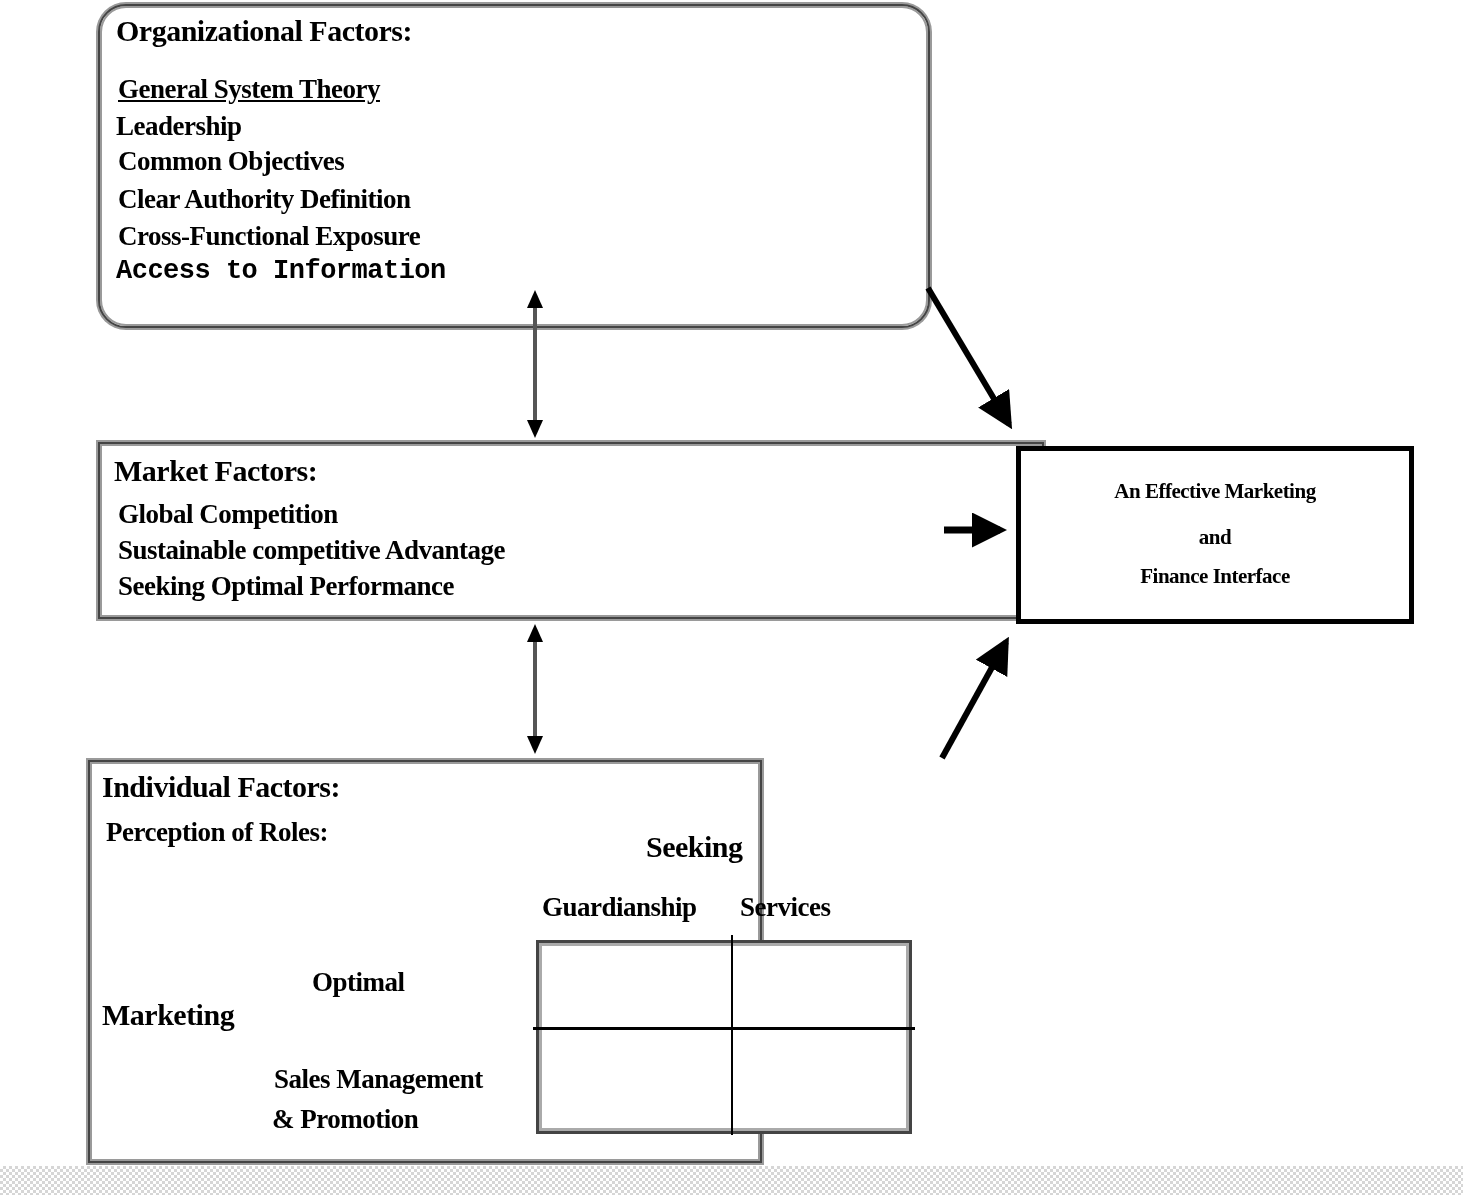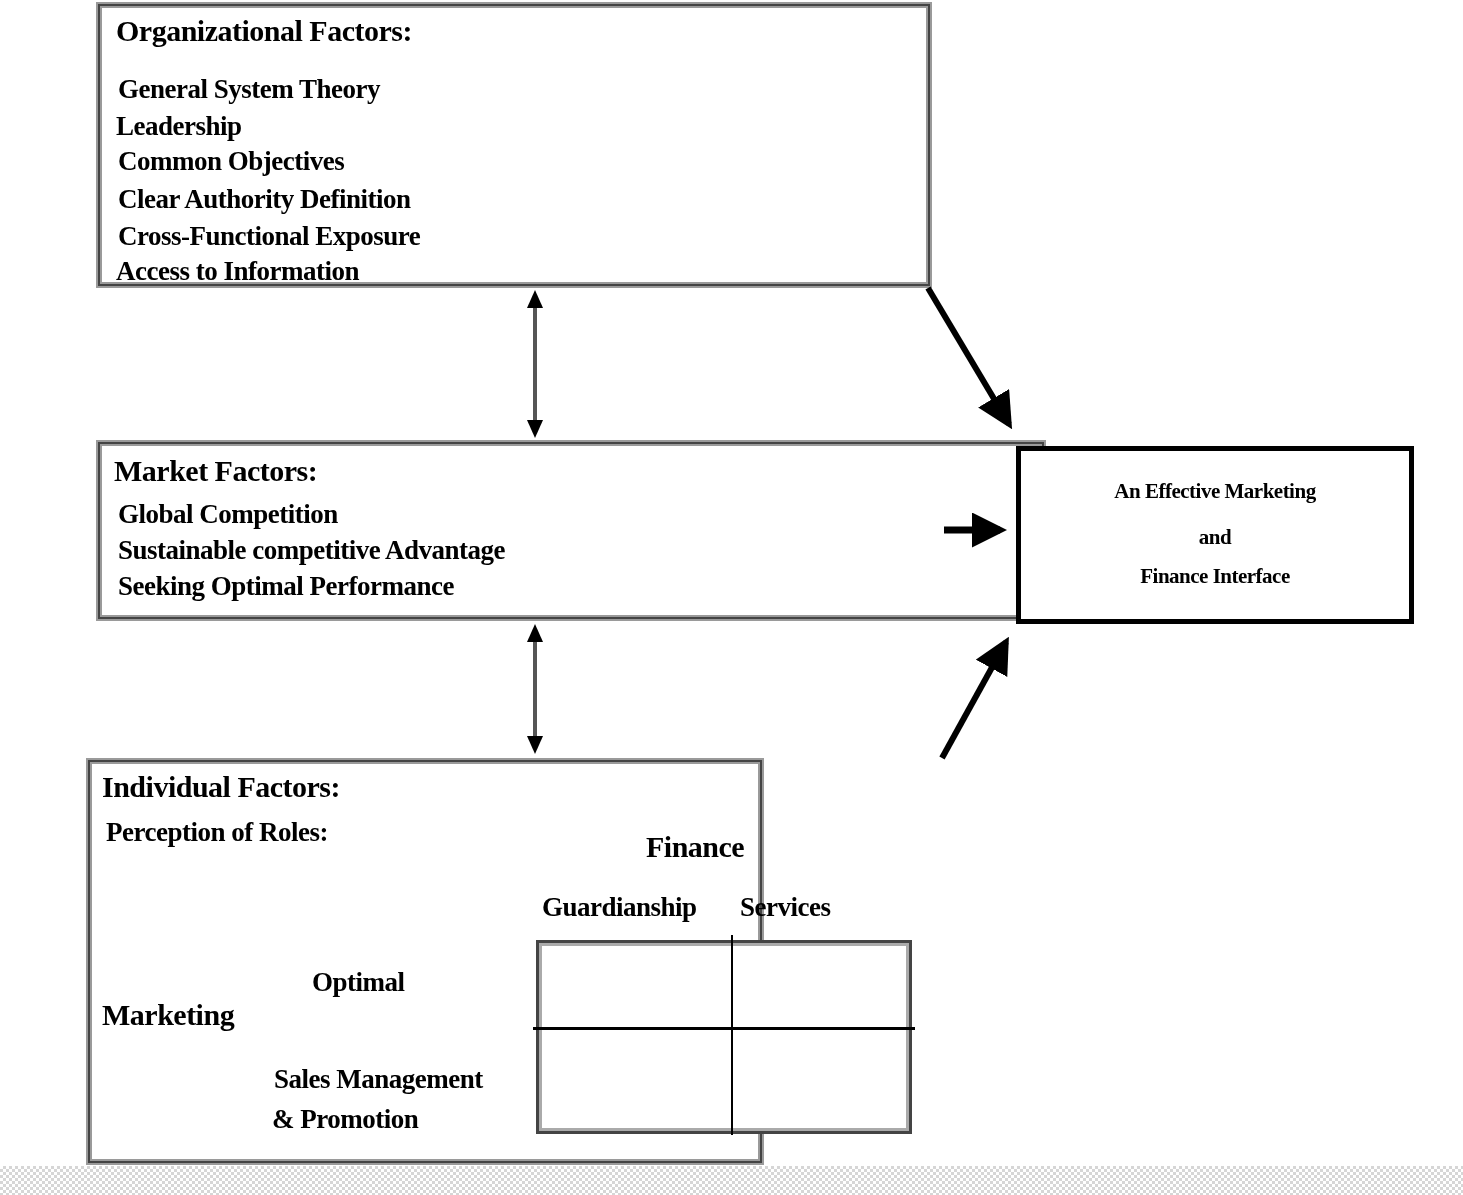--- a/index.html
+++ b/index.html
@@ -19,55 +19,55 @@
       background-position: 0 0, 3px 3px;
     }
     .box {
       position: absolute; box-sizing: border-box; background: #fff;
       border: 2px solid #444;
       box-shadow: 0 0 0 2px #9a9a9a, inset 0 0 0 2px #9a9a9a;
     }
     .txt { position: absolute; white-space: nowrap; font-weight: bold; letter-spacing: -0.5px; }
     .h { font-size: 30px; }
     .i { font-size: 27px; }
-    #org { left: 98px; top: 4px; width: 832px; height: 282px; }
+    #org { left: 98px; top: 4px; width: 832px; height: 324px; border-radius: 28px; }
     #mkt { left: 98px; top: 442px; width: 946px; height: 177px; }
     #ind { left: 88px; top: 760px; width: 674px; height: 403px; }
     #eff {
       left: 1016px; top: 446px; width: 398px; height: 178px;
       border: 5px solid #000; box-shadow: none;
     }
     #grid { left: 536px; top: 940px; width: 376px; height: 194px; border: 3px solid #444; box-shadow: inset 0 0 0 3px #aaa; }
     .eff-line { position: absolute; left: 0; width: 100%; text-align: center; font-size: 21px; font-weight: bold; letter-spacing: -0.5px; }
     svg.arrows { position: absolute; left: 0; top: 0; }
   </style>
 </head>
 <body>
 
 <div class="box" id="org">
   <div class="txt h" style="left:16px;top:8px;">Organizational Factors:</div>
-  <div class="txt i" style="left:18px;top:68px;">General System Theory</div>
+  <div class="txt i" style="left:18px;top:68px;text-decoration:underline;">General System Theory</div>
   <div class="txt i" style="left:16px;top:105px;">Leadership</div>
   <div class="txt i" style="left:18px;top:140px;">Common Objectives</div>
   <div class="txt i" style="left:18px;top:178px;">Clear Authority Definition</div>
   <div class="txt i" style="left:18px;top:215px;">Cross-Functional Exposure</div>
-  <div class="txt i" style="left:16px;top:250px;">Access to Information</div>
+  <div class="txt i" style="left:16px;top:250px;font-family:Liberation Mono, monospace;">Access to Information</div>
 </div>
 
 <div class="box" id="mkt">
   <div class="txt h" style="left:14px;top:10px;">Market Factors:</div>
   <div class="txt i" style="left:18px;top:55px;">Global Competition</div>
   <div class="txt i" style="left:18px;top:91px;">Sustainable competitive Advantage</div>
   <div class="txt i" style="left:18px;top:127px;">Seeking Optimal Performance</div>
 </div>
 
 <div class="box" id="ind">
   <div class="txt h" style="left:12px;top:8px;">Individual Factors:</div>
   <div class="txt i" style="left:16px;top:55px;">Perception of Roles:</div>
-  <div class="txt h" style="left:556px;top:68px;">Finance</div>
+  <div class="txt h" style="left:556px;top:68px;">Seeking</div>
   <div class="txt i" style="left:452px;top:130px;">Guardianship</div>
   <div class="txt i" style="left:650px;top:130px;">Services</div>
   <div class="txt h" style="left:12px;top:236px;">Marketing</div>
   <div class="txt i" style="left:222px;top:205px;">Optimal</div>
   <div class="txt i" style="left:184px;top:302px;">Sales Management</div>
   <div class="txt i" style="left:182px;top:342px;">&amp; Promotion</div>
 </div>
 
 <div class="box" id="grid">
   <div style="position:absolute;left:192px;top:-8px;width:2px;height:200px;background:#000;"></div>

